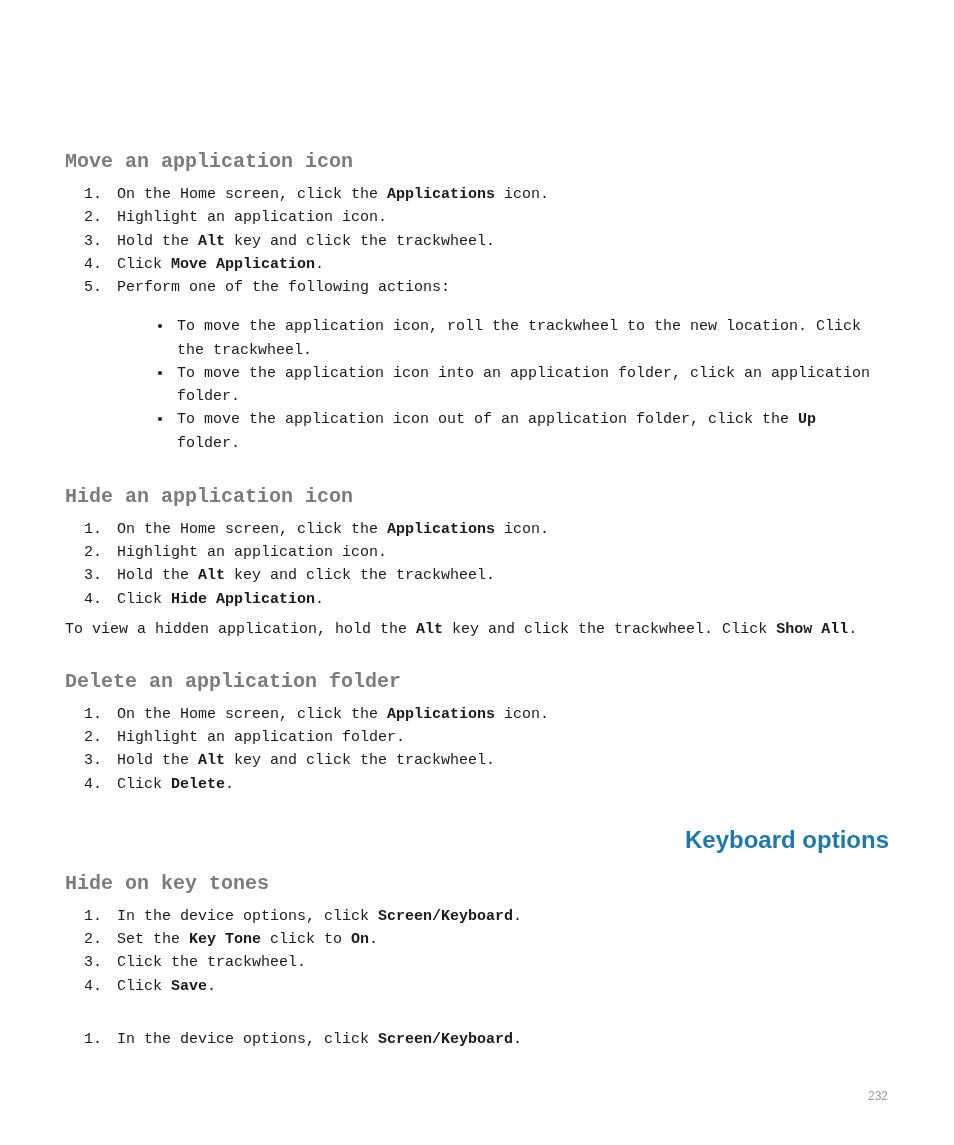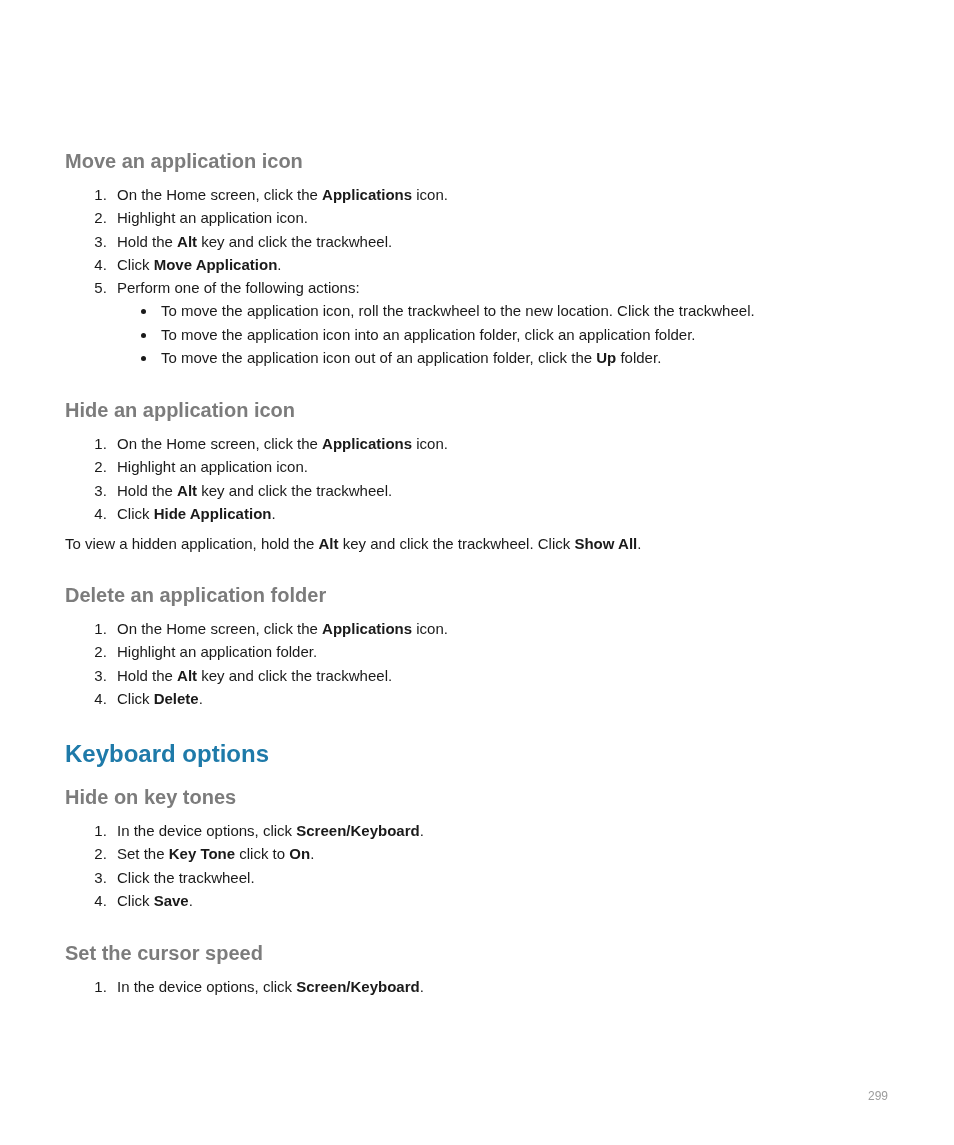--- a/index.html
+++ b/index.html
@@ -25,48 +25,49 @@
     font-size: 20px;
     font-weight: 700;
     margin: 0 0 10px 0;
     letter-spacing: 0px;
   }
   .main-heading {
     color: #1e7aa9;
     font-size: 24px;
     font-weight: 700;
     margin: 0 0 18px 0;
+    text-align: right;
   }
   .para {
     font-size: 15px;
     margin: 0 0 6px 0;
     line-height: 1.4;
   }
   ol {
     margin: 0 0 18px 0;
     padding-left: 46px;
     font-size: 15px;
     line-height: 1.55;
   }
   ol li {
     padding-left: 6px;
   }
   ol li::marker {
     font-size: 15px;
   }
   ul.sub {
     list-style: disc;
-    margin: 0;
+    margin: 16px;
     padding-left: 40px;
   }
   ul.sub li {
     padding-left: 4px;
   }
   .b { font-weight: 700; }
-  .block { margin-bottom: 30px; }
+  .block { margin-bottom: 30px; font-family: Liberation Mono, monospace; }
   .page-num {
     position: absolute;
     right: 66px;
     bottom: 42px;
     color: #9c9c9c;
     font-size: 12px;
   }
 </style>
 </head>
 <body>
@@ -146,23 +147,22 @@
         <span>Set the </span><span class="b">Key Tone</span><span> click to </span><span class="b">On</span><span>.</span>
       </li>
       <li>Click the trackwheel.</li>
       <li>
         <span>Click </span><span class="b">Save</span><span>.</span>
       </li>
     </ol>
   </div>
 
   <div class="block">
-    <h3 class="section-heading">Set the cursor speed</h3>
     <ol>
       <li>
         <span>In the device options, click </span><span class="b">Screen/Keyboard</span><span>.</span>
       </li>
     </ol>
   </div>
 
 </div>
 
-<div class="page-num">299</div>
+<div class="page-num">232</div>
 
 </body></html>

